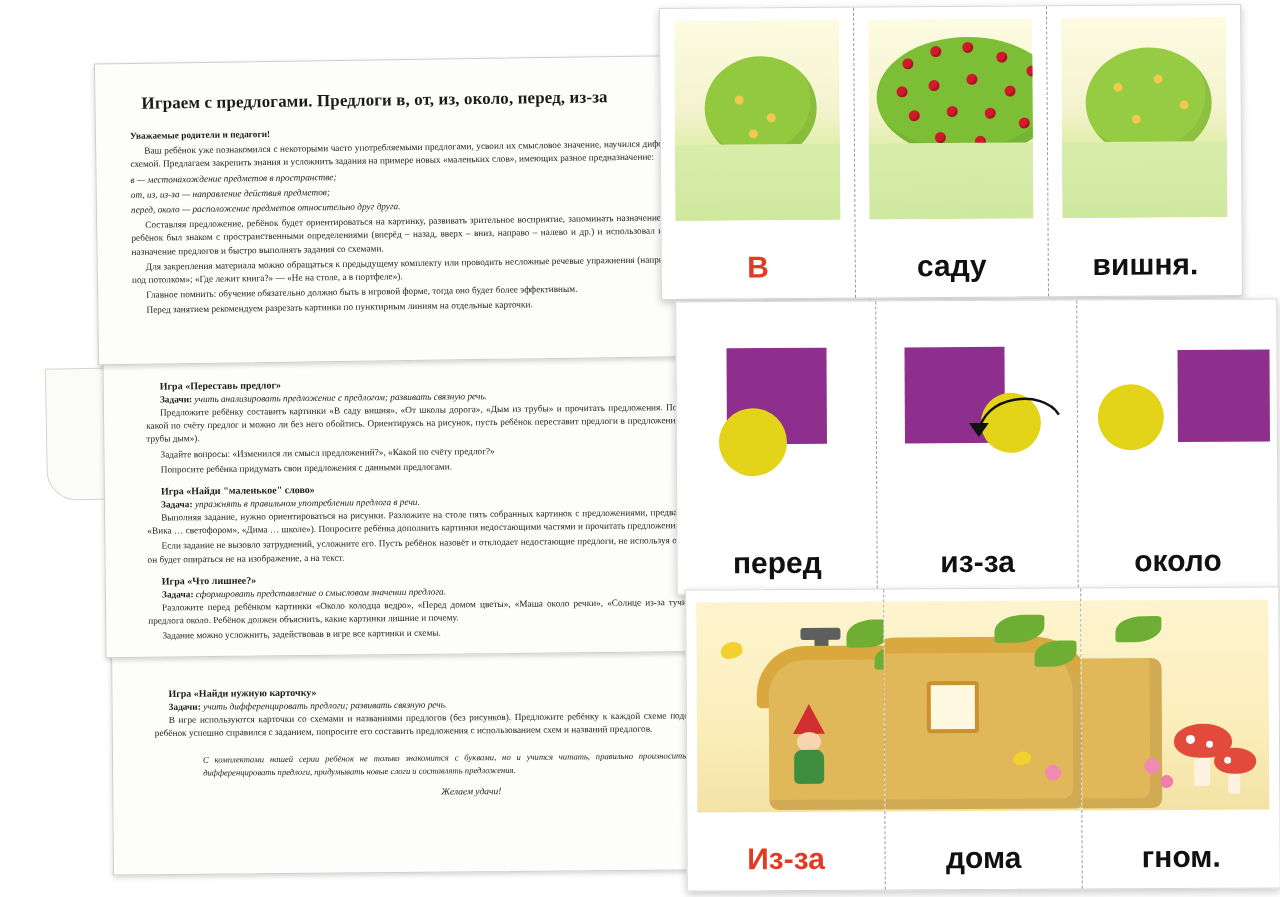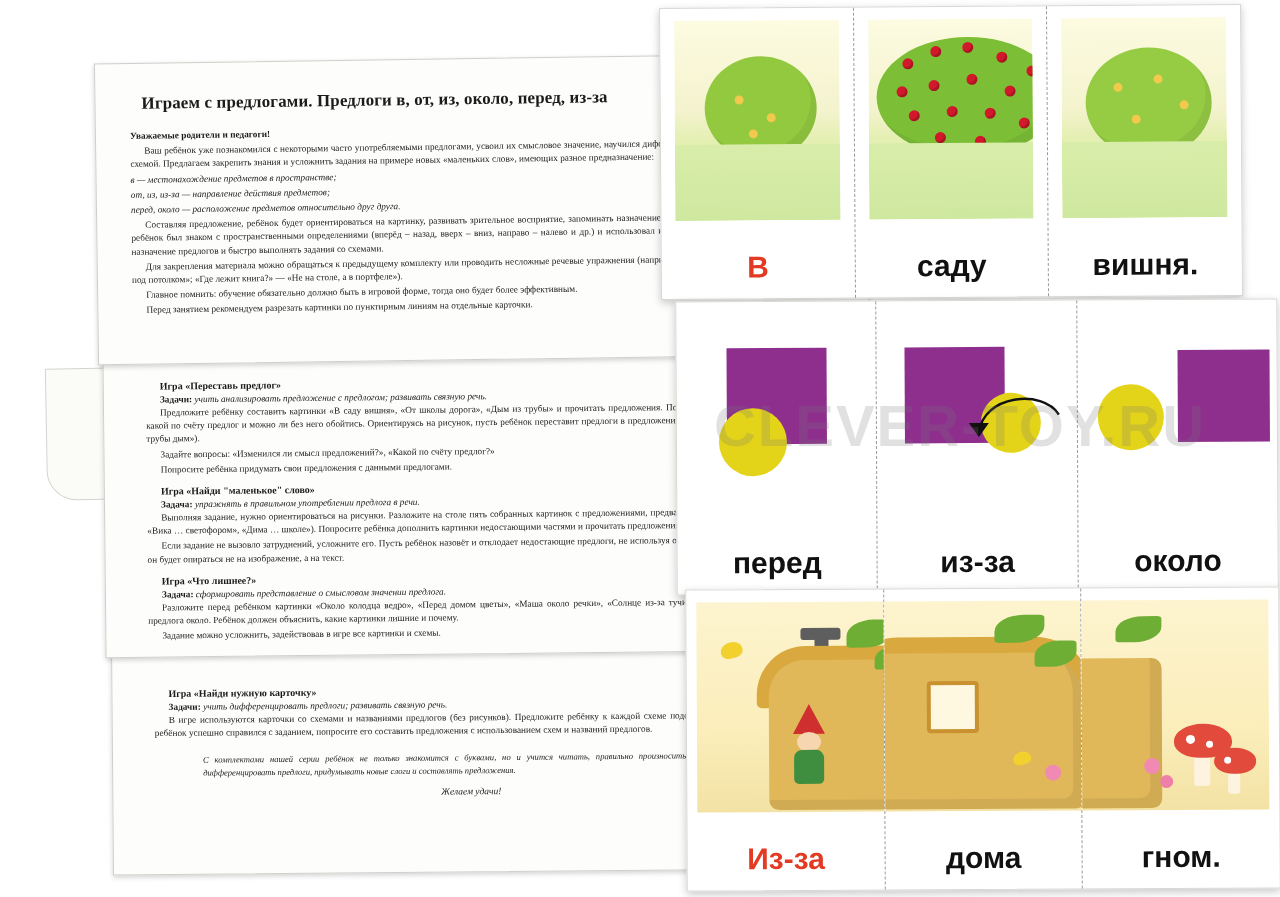--- a/index.html
+++ b/index.html
@@ -558,14 +558,13 @@
           <div class="dot-w" style="left:142px;bottom:46px;width:7px;height:7px;"></div>
           <div class="leafy" style="left:34px;top:16px;width:46px;height:26px;"></div>
           <div class="flowerp" style="left:62px;bottom:36px;"></div>
           <div class="flowerp" style="left:78px;bottom:22px;width:13px;height:13px;background:#ef7fa8;"></div>
         </div>
         <div class="word">гном.</div>
       </div>
     </div>
   </div>
 
-  <div class="watermark">CLEVER-TOY.RU</div>
 </div>
 
 </body></html>

